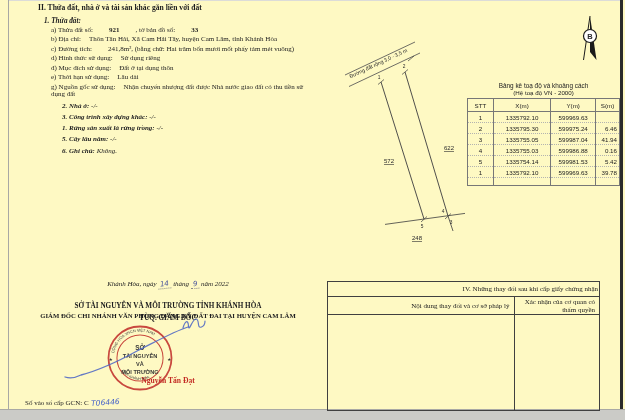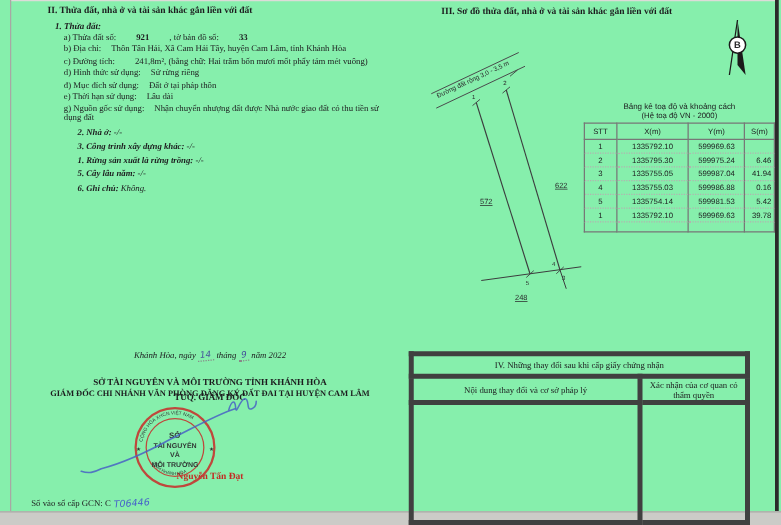--- a/index.html
+++ b/index.html
@@ -1,16 +1,16 @@
 <!DOCTYPE html>
 <html><head>
 <meta charset="utf-8">
 <style>
   html,body{margin:0;padding:0;background:#efefec;}
-  .page{position:relative;width:625px;height:420px;background:#86efac;overflow:hidden;
+  .page{position:relative;width:625px;height:420px;background:#fef9c3;overflow:hidden;
         font-family:"Liberation Serif",serif;color:#1c1c1e;}
   .abs{position:absolute;}
   
   .edge-left{left:8px;top:0;width:1px;height:409px;background:#a8a8a4;}
   .edge-top{left:8px;top:0;width:612px;height:1px;background:#dcdcd8;}
   .edge-right{left:620px;top:0;width:3px;height:409px;background:#2a2a2a;}
   .bottom-strip{left:0;top:409px;width:625px;height:11px;background:#cbcbc7;border-top:1px solid #a9a9a5;}
 
   
   .sec2{left:38px;top:4px;width:280px;font-size:7px;line-height:1.12;}
@@ -35,21 +35,21 @@
   table.ct th,table.ct td{border-left:1px solid #777;border-right:1px solid #777;
      font-size:6.2px;font-weight:normal;padding:0 2px;height:10px;text-align:center;}
   table.ct th{border:1px solid #777;height:12px;}
   table.ct td{border-bottom:1px dotted #b3b3b0;}
   table.ct tr.pad td{border-bottom:1px solid #777;height:7px;}
   table.ct td.s{text-align:right;}
 
   
   .sec4{left:327px;top:281px;}
   table.t4{border-collapse:collapse;width:273px;}
-  table.t4 th,table.t4 td{border:4px solid #404040;font-size:7px;font-weight:normal;}
+  table.t4 th,table.t4 td{border:1px solid #404040;font-size:7px;font-weight:normal;text-align:right;}
   .t4-title{font-weight:bold;text-align:center;height:12px;}
   .t4-col{font-size:6.6px;text-align:center;height:17px;padding:0 4px;}
   .t4-body{height:96px;}
 
   
   .sigwrap{left:16px;top:0;width:304px;height:0;}
   .sigline{position:absolute;left:0;width:304px;text-align:center;}
   .date{top:280px;font-style:italic;font-size:7px;}
   .hand{font-family:"DejaVu Sans",sans-serif;font-style:italic;color:#44509a;font-size:7px;
         display:inline-block;transform:rotate(-6deg);border-bottom:1px dotted #888;padding:0 2px;}
@@ -80,24 +80,24 @@
     <div class="item">
       <span>a) Thửa đất số:</span><span class="bold gapL">921</span><span class="gapL">, tờ bản đồ số:</span><span class="bold gapL">33</span>
     </div>
     <div class="item">
       <span>b) Địa chỉ:</span><span class="gapS">Thôn Tân Hải, Xã Cam Hải Tây, huyện Cam Lâm, tỉnh Khánh Hòa</span>
     </div>
     <div class="item">
       <span>c) Đường tích:</span><span class="gapL">241,8m²</span><span>, (bằng chữ: Hai trăm bốn mươi mốt phẩy tám mét vuông)</span>
     </div>
     <div class="item">
-      <span>d) Hình thức sử dụng:</span><span class="gapS">Sử rừng riêng</span>
-    </div>
-    <div class="item">
-      <span>đ) Mục đích sử dụng:</span><span class="gapS">Đất ở tại pháp thôn</span>
+      <span>d) Hình thức sử dụng:</span><span class="gapS">Sử dụng riêng</span>
+    </div>
+    <div class="item">
+      <span>đ) Mục đích sử dụng:</span><span class="gapS">Đất ở tại dụng thôn</span>
     </div>
     <div class="item">
       <span>e) Thời hạn sử dụng:</span><span class="gapS">Lâu dài</span>
     </div>
     <div class="item">
       <span>g) Nguồn gốc sử dụng:</span><span class="gapS">Nhận chuyển nhượng đất được Nhà nước giao đất có thu tiền sử dụng đất</span>
     </div>
     <div class="numbered">
       <span>2. Nhà ở:</span> <span class="val">-/-</span>
     </div>
@@ -108,21 +108,20 @@
       <span>1. Rừng sản xuất là rừng trồng:</span> <span class="val">-/-</span>
     </div>
     <div class="numbered">
       <span>5. Cây lâu năm:</span> <span class="val">-/-</span>
     </div>
     <div class="numbered">
       <span>6. Ghi chú:</span> <span class="val ital">Không.</span>
     </div>
   </div>
 
-  <div class="abs sec3-title">III. Sơ đồ thửa đất, nhà ở và tài sản khác gắn liền với đất</div>
 
   <svg class="abs" style="left:576px;top:14px;" width="28" height="52" viewBox="0 0 28 52">
     <polygon points="14,2 20.5,46 14,38" fill="#1a1a1a"></polygon>
     <line x1="14" y1="2" x2="7.5" y2="46" stroke="#1a1a1a" stroke-width="1"></line>
     <circle cx="14" cy="22" r="6.5" fill="#ffffff" stroke="#1a1a1a" stroke-width="1.2"></circle>
     <text x="14" y="24.8" font-size="7.5" font-weight="bold" text-anchor="middle">B</text>
   </svg>
 
   <svg class="abs" style="left:330px;top:38px;" width="140" height="212" viewBox="0 0 140 212">
 

